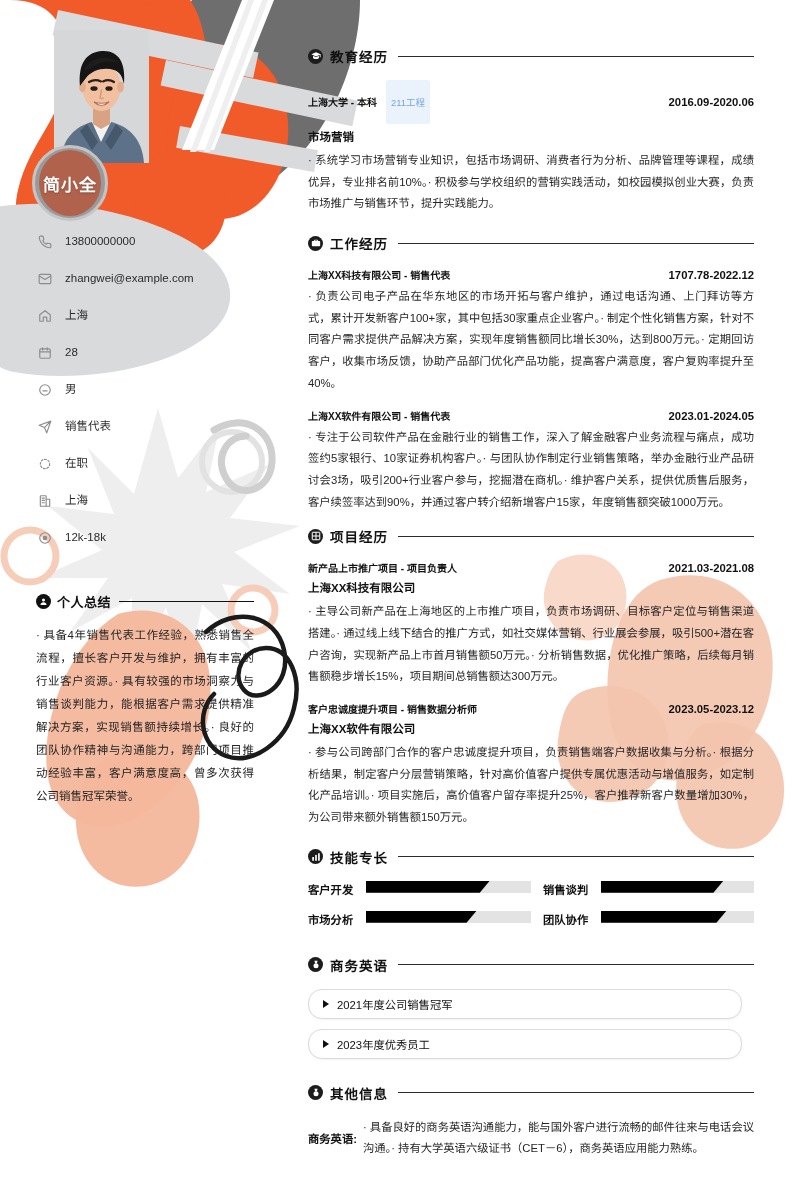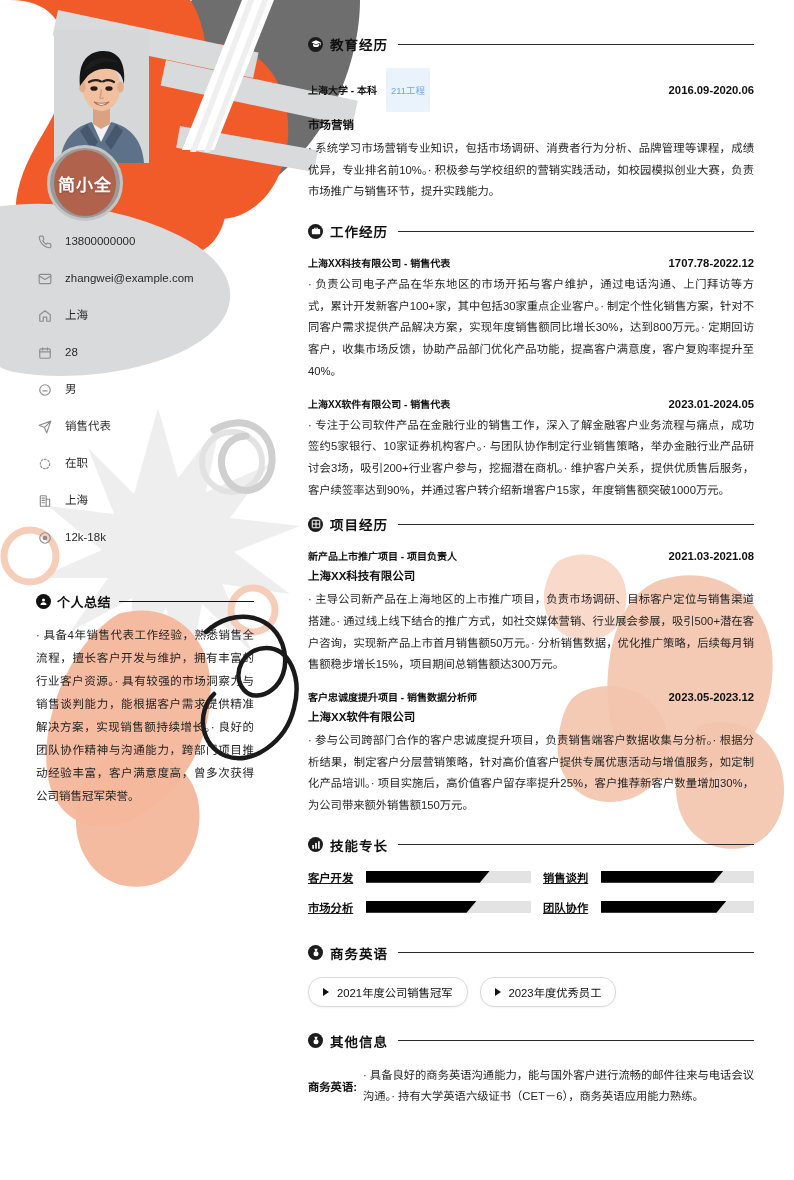--- a/index.html
+++ b/index.html
@@ -34,21 +34,21 @@
   }
   #avatar-frame{
     position:absolute;left:54px;top:30px;
     width:95px;height:133px;
     background:#d9dadc;
     overflow:hidden;
     z-index:6;
   }
   #avatar-photo{position:absolute;left:0;top:0;width:95px;height:133px;}
   #name-badge{
-    position:absolute;left:47px;top:145px;
+    position:absolute;left:32px;top:145px;
     width:76px;height:76px;border-radius:50%;
     background:#9a9a9a;
     border:3px solid #c4c4c4;
     box-sizing:border-box;
     display:flex;align-items:center;justify-content:center;
     z-index:7;
     overflow:hidden;
   }
   #name-badge .tint{
     position:absolute;left:4px;top:2px;right:4px;bottom:2px;
@@ -102,21 +102,21 @@
   .side-head .sline{
     flex:1;height:1px;background:#111;margin-left:8px;
   }
   #summary-text{
     font-size:11.5px;line-height:2.0;color:#232323;
     text-align:justify;
   }
 
   
   #main{
-    position:absolute;left:308px;top:0;
+    position:absolute;left:308px;top:12px;
     width:446px;
     z-index:6;
   }
   .section{margin-bottom:0;}
   .sec-head{
     display:flex;align-items:center;
     margin-top:0;margin-bottom:14px;
   }
   .sec-head .icon-badge{
     width:15px;height:15px;border-radius:50%;
@@ -160,43 +160,42 @@
     font-size:11.3px;line-height:1.92;color:#262626;text-align:justify;
   }
 
   
   #skills-grid{
     display:flex;flex-wrap:wrap;
     margin-top:2px;
   }
   .skill-item{
     width:50%;box-sizing:border-box;
-    display:flex;align-items:center;
+    display:flex;
     margin-bottom:14px;
-    text-decoration:underline;
   }
   .skill-item:nth-child(even){padding-left:12px;}
   .skill-name{
     font-size:11.3px;font-weight:700;color:#111;
     width:58px;flex:0 0 58px;white-space:nowrap;
   }
   .skill-track{
     position:relative;
     height:12px;
     flex:1;
     background:#e3e3e3;
     overflow:hidden;
   }
   .skill-fill{
     position:absolute;left:0;top:0;height:12px;
     background:#000;
   }
 
   
-  #honor-list{display:flex;flex-wrap:wrap;margin-top:2px;}
+  #honor-list{display:flex;flex-wrap:wrap;margin-top:2px;flex-direction:column;}
   .honor-tag{
     display:flex;align-items:center;
     border:1px solid #dadada;border-radius:14px;
     padding:6px 14px;margin-right:12px;margin-bottom:10px;
     background:#fff;
     box-shadow:0 1px 2px rgba(0,0,0,.05);
   }
   .honor-tag .tri{
     width:0;height:0;
     border-left:6px solid #111;

